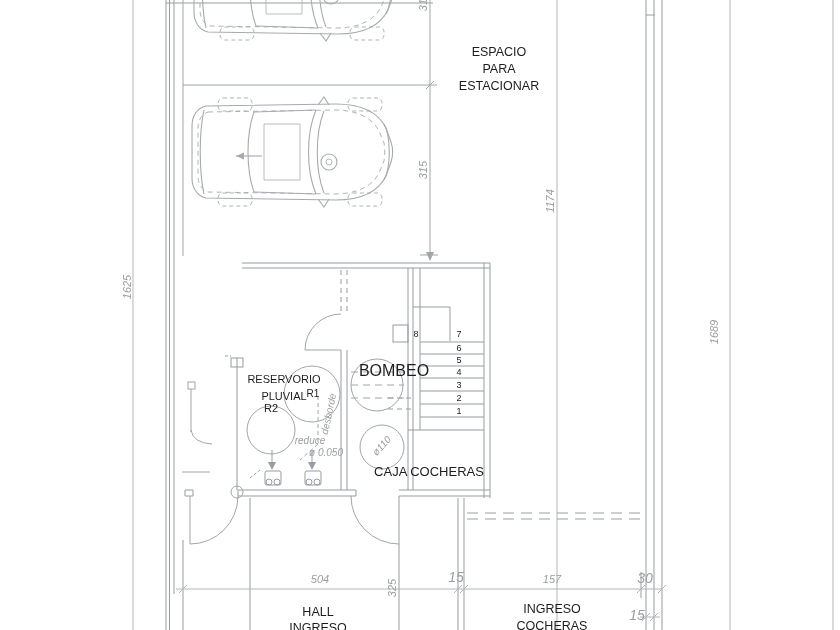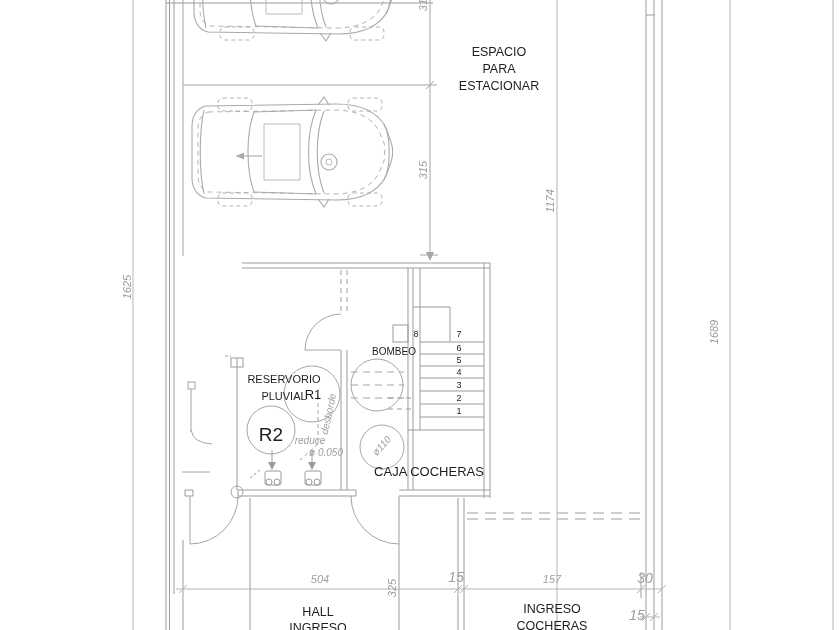--- a/index.html
+++ b/index.html
@@ -218,23 +218,23 @@
 
 <div class="d dim r90" style="left:423px;top:2px;">315</div>
 <div class="d dim r90" style="left:423px;top:170px;">315</div>
 
 <div class="d dim r90" style="left:127px;top:287px;">1625</div>
 <div class="d dim r90" style="left:550px;top:201px;">1174</div>
 <div class="d dim r90" style="left:714px;top:332px;">1689</div>
 
 <div class="t mid" style="left:284px;top:367px;">RESERVORIO</div>
 <div class="t mid" style="left:284px;top:384px;">PLUVIAL</div>
-<div class="t" style="left:313px;top:394px;font-size:13px;">R1</div>
-<div class="t" style="left:271px;top:434px;font-size:19px;">R2</div>
-<div class="t" style="left:376px;top:352px;font-size:10px;padding-left:36px;">BOMBEO</div>
+<div class="t" style="left:313px;top:394px;font-size:10px;">R1</div>
+<div class="t" style="left:271px;top:408px;font-size:11px;">R2</div>
+<div class="t" style="left:376px;top:371px;font-size:16px;padding-left:36px;">BOMBEO</div>
 <div class="t" style="left:429px;top:471px;font-size:13px;">CAJA COCHERAS</div>
 
 <div class="d r78 sm" style="left:329px;top:414px;">desborde</div>
 <div class="d sm" style="left:310px;top:441px;">reduce</div>
 <div class="d sm" style="left:326px;top:453px;">ø 0.050</div>
 <div class="d r45 sm" style="left:382px;top:446px;">ø110</div>
 
 <div class="t n" style="left:416px;top:334px;">8</div>
 <div class="t n" style="left:459px;top:334px;">7</div>
 <div class="t n" style="left:459px;top:348px;">6</div>

